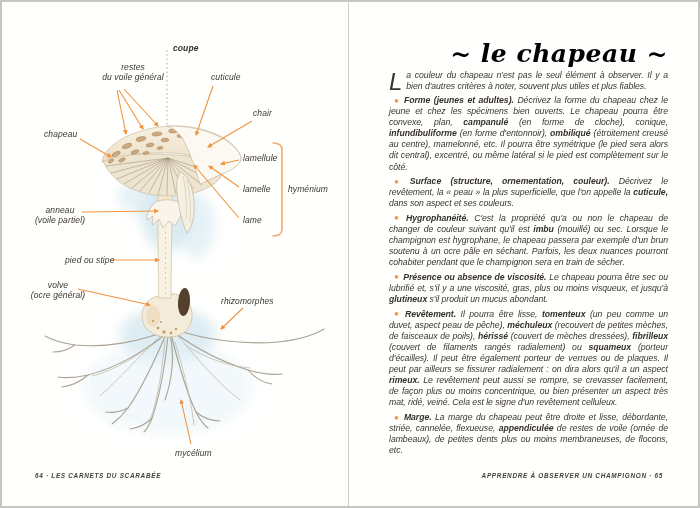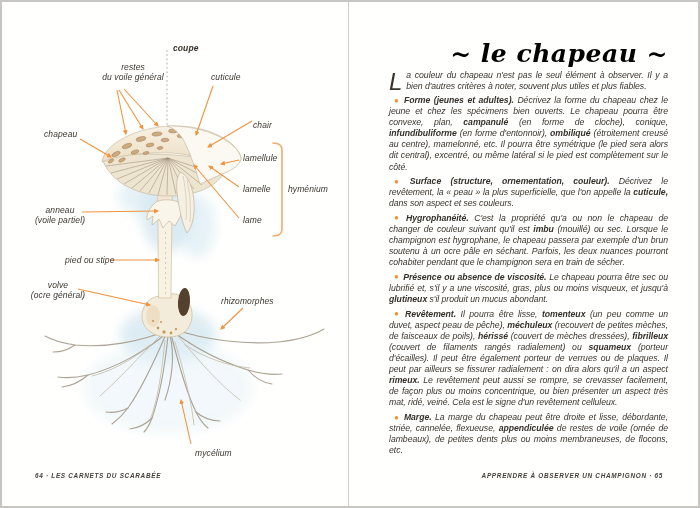--- a/index.html
+++ b/index.html
@@ -175,33 +175,33 @@
       <line x1="191" y1="444" x2="181" y2="400" marker-end="url(#ah)"></line>
     </g>
 
     <path d="M273,143 Q282,143 282,150 L282,229 Q282,236 273,236" fill="none" stroke="#f3ab6d" stroke-width="1.6" stroke-linecap="round"></path>
   </svg>
 
   <div class="dlabel bold" style="left:173px;top:43px;">coupe</div>
   <div class="dlabel center" style="left:88px;top:62px;width:90px;">restes
 du voile général</div>
   <div class="dlabel" style="left:211px;top:72px;">cuticule</div>
-  <div class="dlabel" style="left:253px;top:120px;">chair</div>
+  <div class="dlabel" style="left:253px;top:108px;">chair</div>
   <div class="dlabel" style="left:44px;top:129px;">chapeau</div>
   <div class="dlabel" style="left:243px;top:153px;">lamellule</div>
   <div class="dlabel" style="left:243px;top:184px;">lamelle</div>
   <div class="dlabel" style="left:243px;top:215px;">lame</div>
   <div class="dlabel" style="left:288px;top:184px;">hyménium</div>
   <div class="dlabel center" style="left:20px;top:205px;width:80px;">anneau
 (voile partiel)</div>
   <div class="dlabel" style="left:45px;top:255px;padding-left:20px;">pied ou stipe</div>
   <div class="dlabel center" style="left:18px;top:280px;width:80px;">volve
 (ocre général)</div>
   <div class="dlabel" style="left:221px;top:296px;">rhizomorphes</div>
-  <div class="dlabel" style="left:175px;top:448px;margin-left:20px;">mycélium</div>
+  <div class="dlabel" style="left:175px;top:448px;">mycélium</div>
 
   <div class="footer left">64 · LES CARNETS DU SCARABÉE</div>
 
   <h1 class="title">~ le chapeau ~</h1>
 
   <p class="textcol intro"><span class="dropcap">L</span><span>a couleur du chapeau n'est pas le seul élément à observer. Il y a bien d'autres critères à noter, souvent plus utiles et plus fiables.</span></p>
 
   <div class="textcol bullets">
       <p><span class="dot">●</span><strong>Forme (jeunes et adultes).</strong><span> Décrivez la forme du chapeau chez le jeune et chez les spécimens bien ouverts. Le chapeau pourra être convexe, plan, </span><strong>campanulé</strong><span> (en forme de cloche), conique, </span><strong>infundibuliforme</strong><span> (en forme d'entonnoir), </span><strong>ombiliqué</strong><span> (étroitement creusé au centre), mamelonné, etc. Il pourra être symétrique (le pied sera alors dit central), excentré, ou même latéral si le pied est complètement sur le côté.</span></p>
       <p><span class="dot">●</span><strong>Surface (structure, ornementation, couleur).</strong><span> Décrivez le revêtement, la « peau » la plus superficielle, que l'on appelle la </span><strong>cuticule,</strong><span> dans son aspect et ses couleurs.</span></p>

